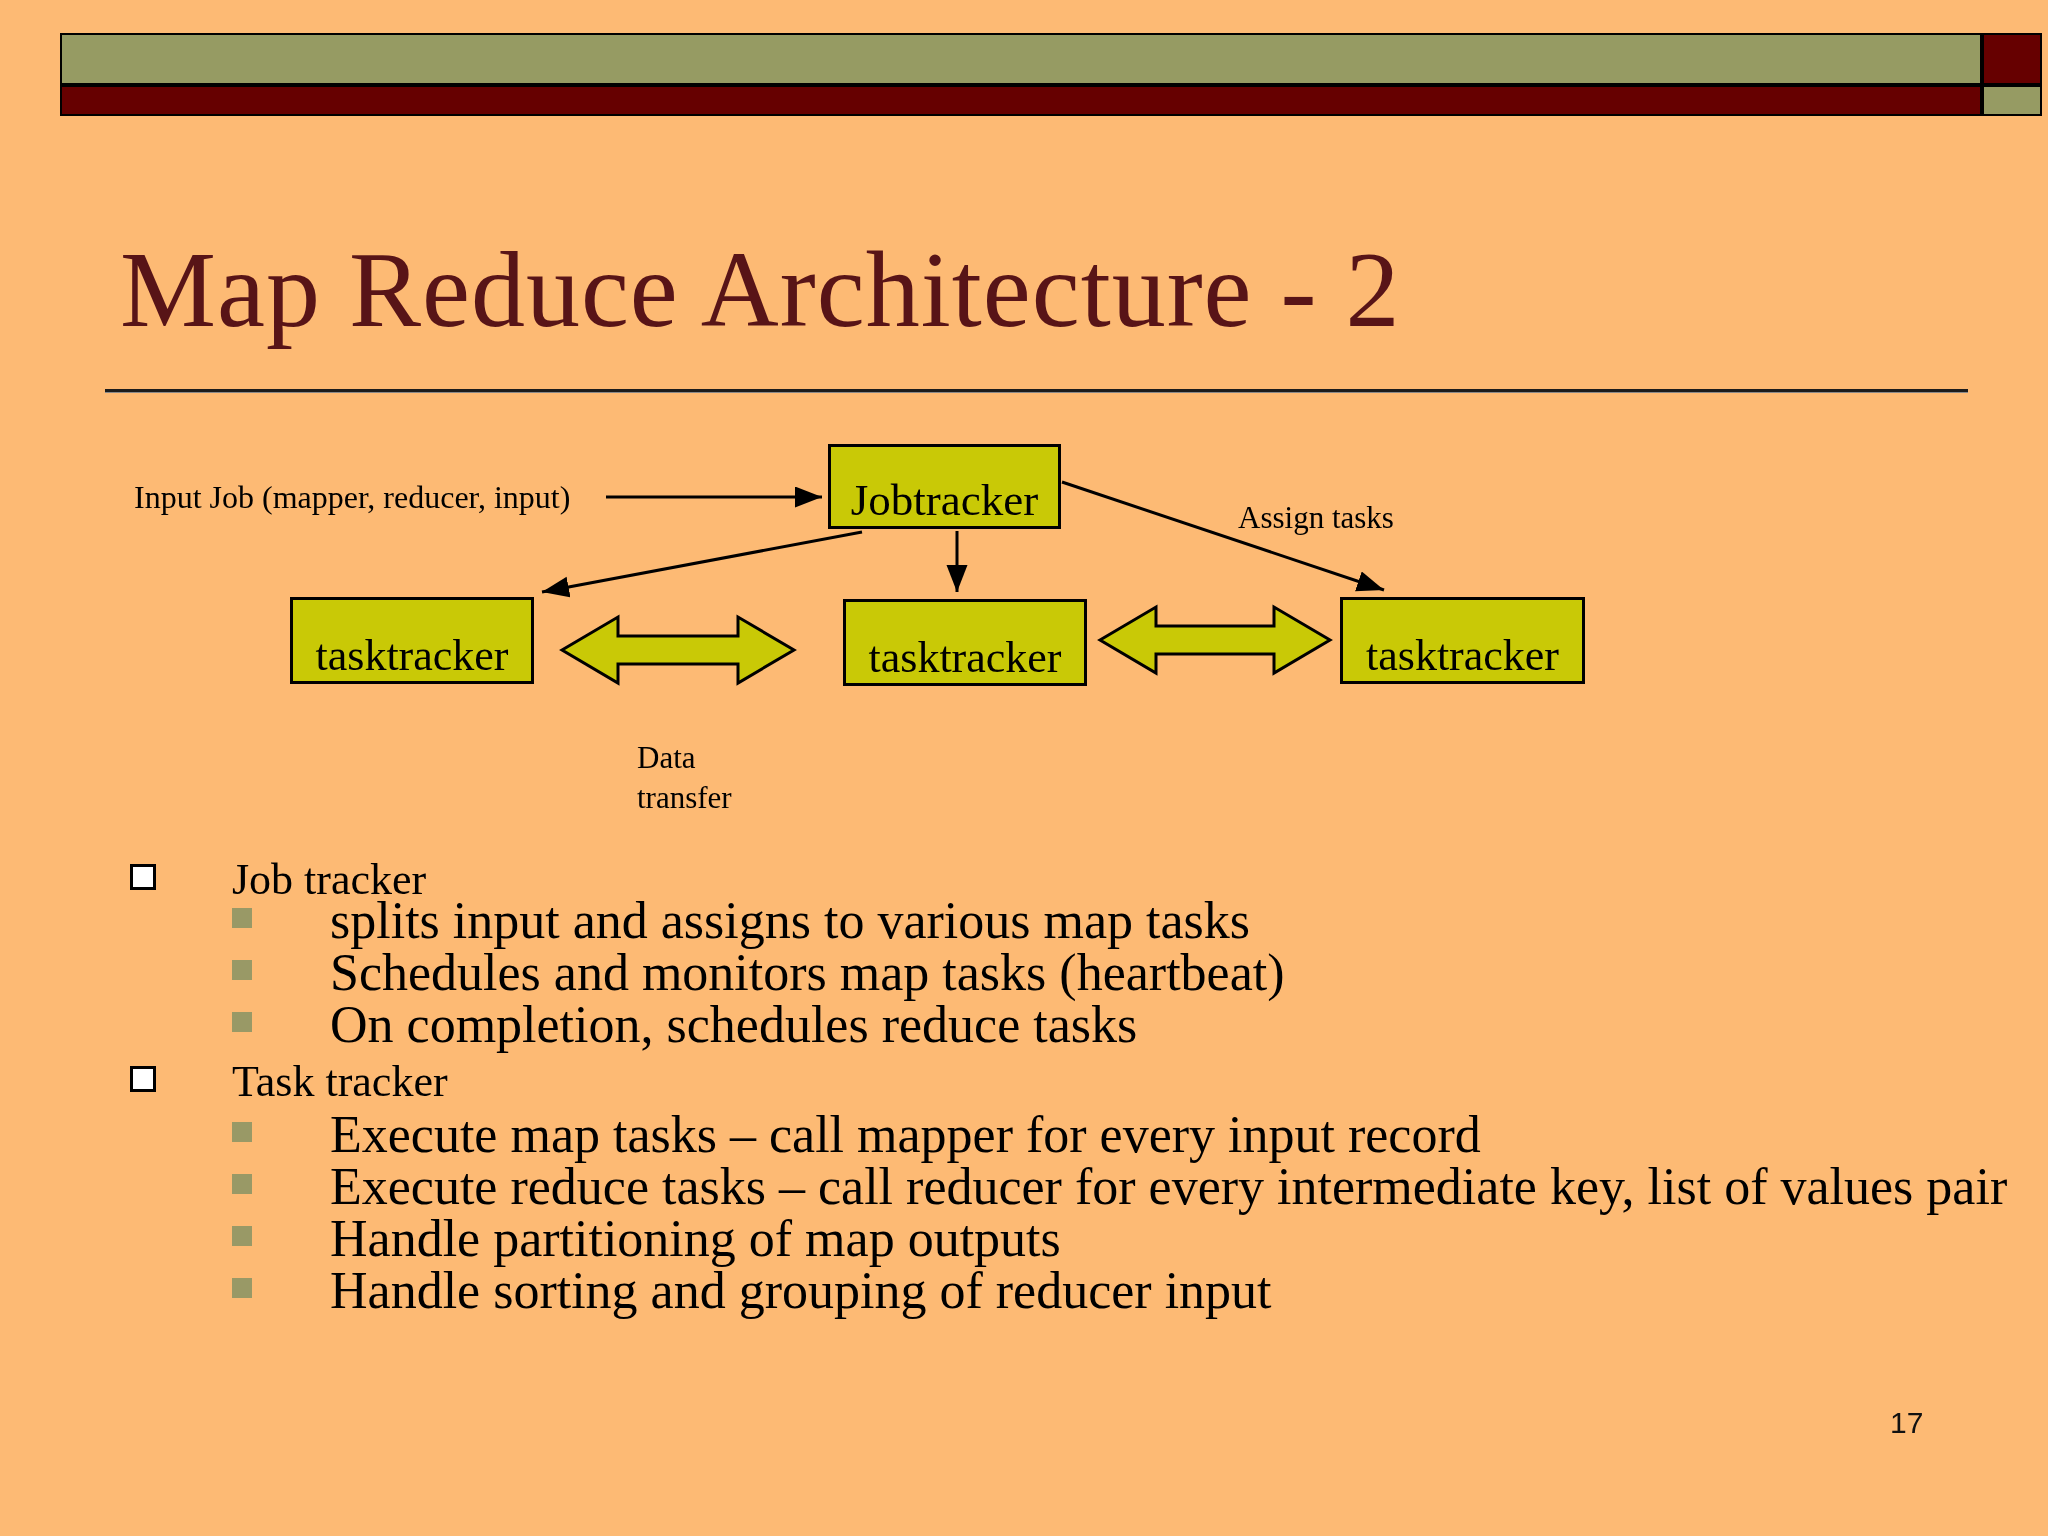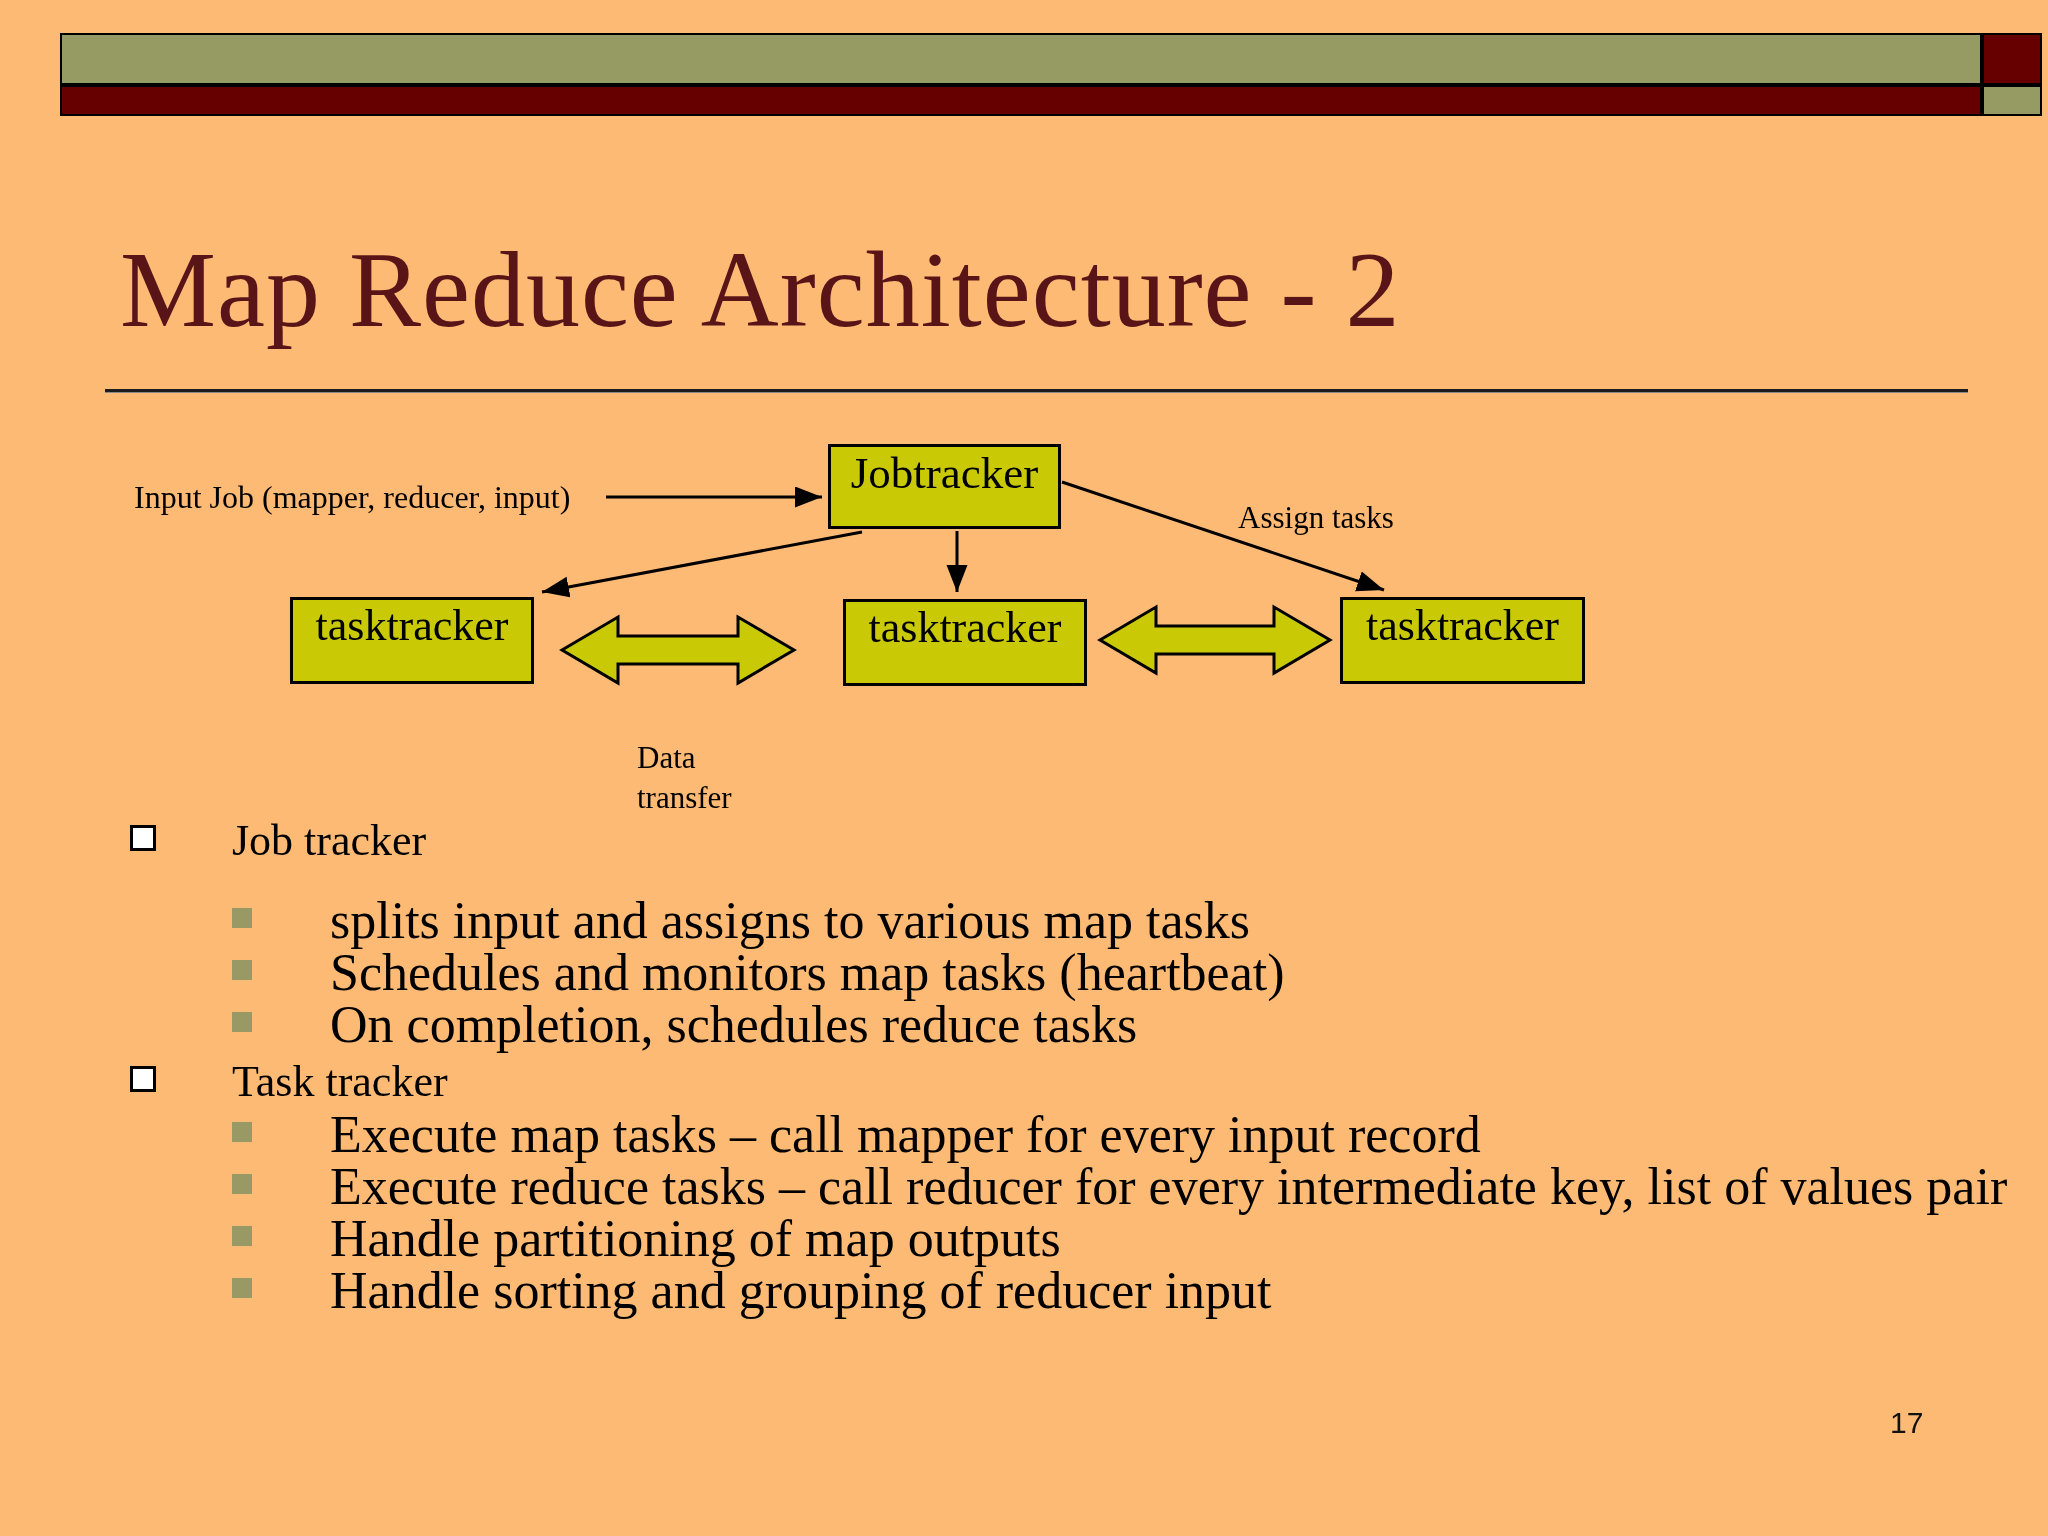--- a/index.html
+++ b/index.html
@@ -25,21 +25,21 @@
 
   
   .title{position:absolute;left:120px;top:228px;font-size:108px;line-height:1.15;
          color:var(--title-text,#581417);letter-spacing:1px;white-space:nowrap;}
   .title-rule{position:absolute;left:105px;top:389px;width:1863px;height:4px;
               background:#1c1c1c;border-bottom:1px solid #8a8a8a;}
 
   
   .diagram-svg{position:absolute;left:0;top:0;width:2048px;height:1536px;pointer-events:none;}
   .node{position:absolute;background:var(--node-fill,#c9c906);border:3px solid var(--node-border,#000);
-        display:flex;align-items:flex-start;justify-content:center;white-space:nowrap;}
+        display:flex;align-items:flex-end;justify-content:center;white-space:nowrap;}
   .node-jobtracker{left:828px;top:444px;width:233px;height:85px;font-size:45px;}
   .node-t1{left:290px;top:597px;width:244px;height:87px;font-size:44px;}
   .node-t2{left:843px;top:599px;width:244px;height:87px;font-size:44px;}
   .node-t3{left:1340px;top:597px;width:245px;height:87px;font-size:44px;}
   .lbl{position:absolute;font-size:32px;line-height:40px;white-space:nowrap;}
   .lbl-input{left:102px;top:477px;margin-left:32px;}
   .lbl-assign{left:1238px;top:498px;font-size:31px;}
   .lbl-data{left:637px;top:738px;font-size:31px;white-space:normal;}
 
   
@@ -98,21 +98,21 @@
   </div>
   <div class="node node-t2">
     <span>tasktracker</span>
   </div>
   <div class="node node-t3">
     <span>tasktracker</span>
   </div>
 
   <div class="blist">
 
-    <div class="l1row" style="top:813px">
+    <div class="l1row" style="top:852px">
       <span class="sq"></span>
       <span class="txt">Job tracker</span>
     </div>
     <div class="l2row" style="top:896px">
       <span class="sq"></span>
       <span class="txt">splits input and assigns to various map tasks</span>
     </div>
     <div class="l2row" style="top:948px">
       <span class="sq"></span>
       <span class="txt">Schedules and monitors map tasks (heartbeat)</span>

